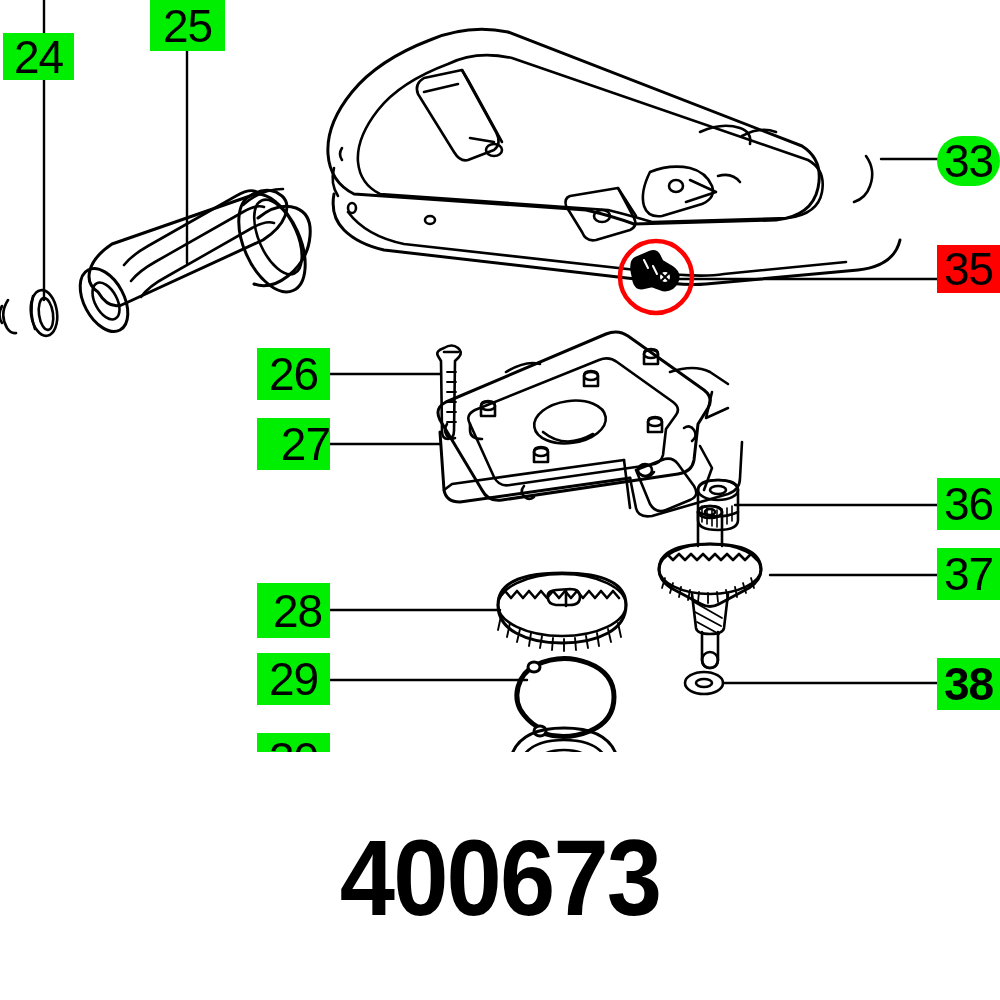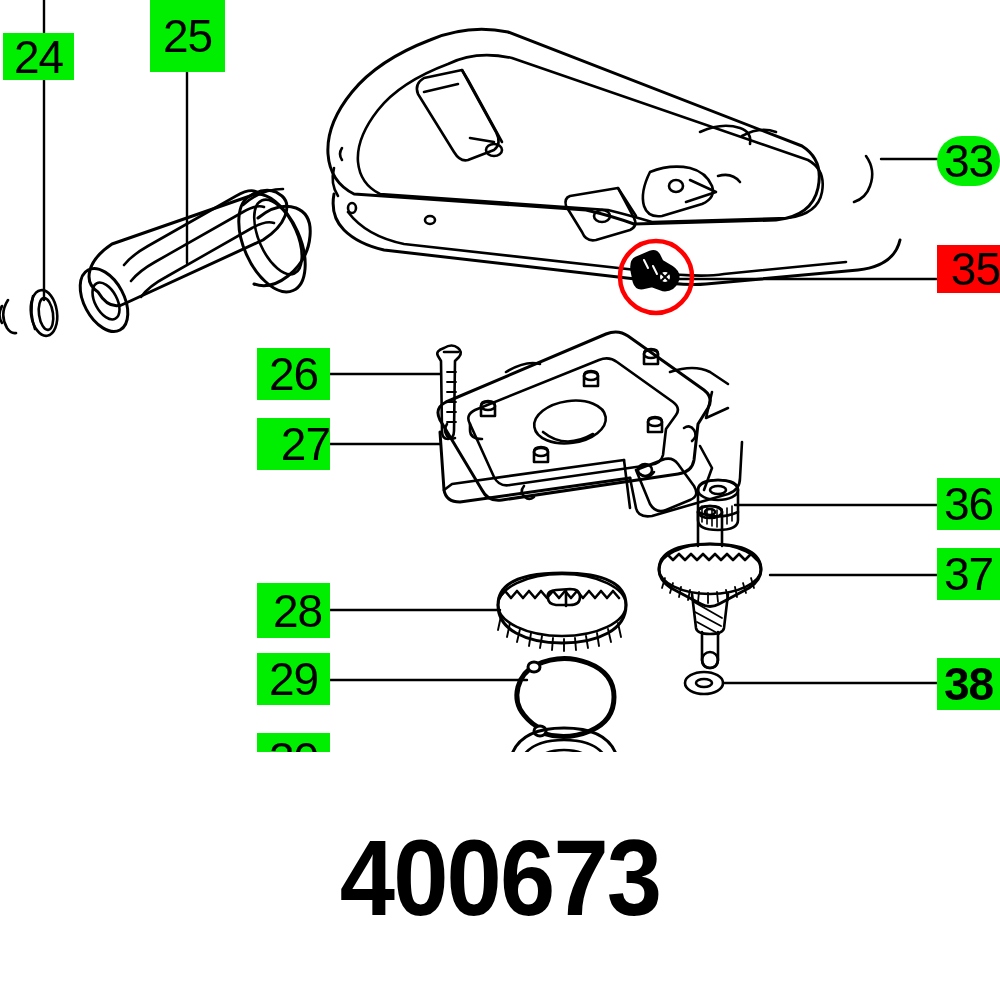--- a/index.html
+++ b/index.html
@@ -331,21 +331,21 @@
       </g>
 
     </g>
   </svg>
   </div>
 
   <div class="callout green" style="left:3px;top:33px;width:71px;height:47px;">
     <span>24</span>
   </div>
 
-  <div class="callout green" style="left:150px;top:0px;width:75px;height:72px;justify-content:center;">
+  <div class="callout green" style="left:150px;top:0px;width:75px;height:51px;justify-content:center;">
     <span>25</span>
   </div>
 
   <div class="callout green" style="left:257px;top:348px;width:73px;height:52px;">
     <span>26</span>
   </div>
 
   <div class="callout green" style="left:257px;top:418px;width:73px;height:52px;justify-content:flex-end;">
     <span>27</span>
   </div>
@@ -361,21 +361,21 @@
   <div style="position:absolute;left:0;top:0;width:1000px;height:752px;overflow:hidden;">
     <div class="callout green" style="left:257px;top:733px;width:73px;height:52px;">
       <span>30</span>
     </div>
   </div>
 
   <div class="callout green" style="left:937px;top:136px;width:63px;height:50px;border-radius:25px;">
     <span>33</span>
   </div>
 
-  <div class="callout red" style="left:937px;top:245px;width:63px;height:48px;justify-content:flex-end;">
+  <div class="callout red" style="left:937px;top:245px;width:63px;height:48px;">
     <span>35</span>
   </div>
 
   <div class="callout green" style="left:937px;top:478px;width:63px;height:52px;">
     <span>36</span>
   </div>
 
   <div class="callout green" style="left:937px;top:548px;width:63px;height:52px;">
     <span>37</span>
   </div>

